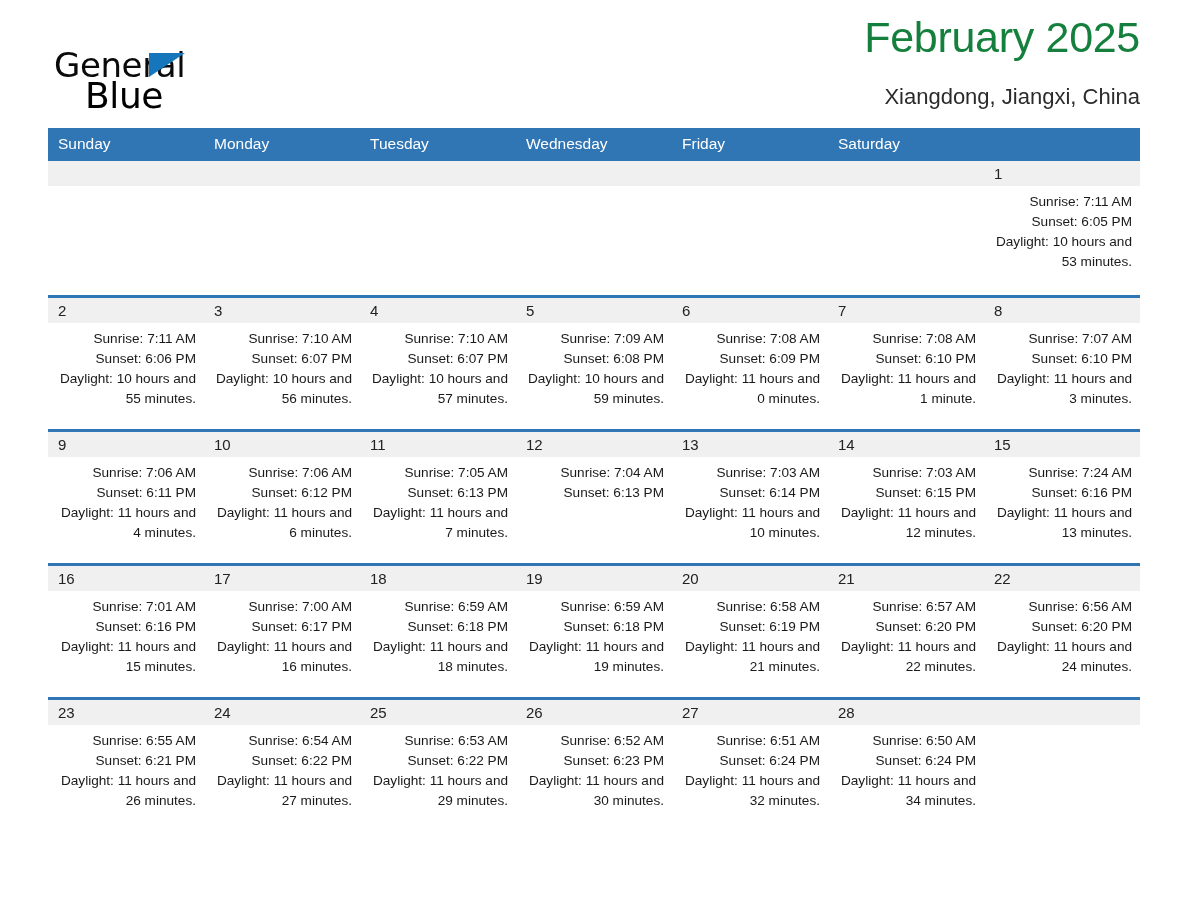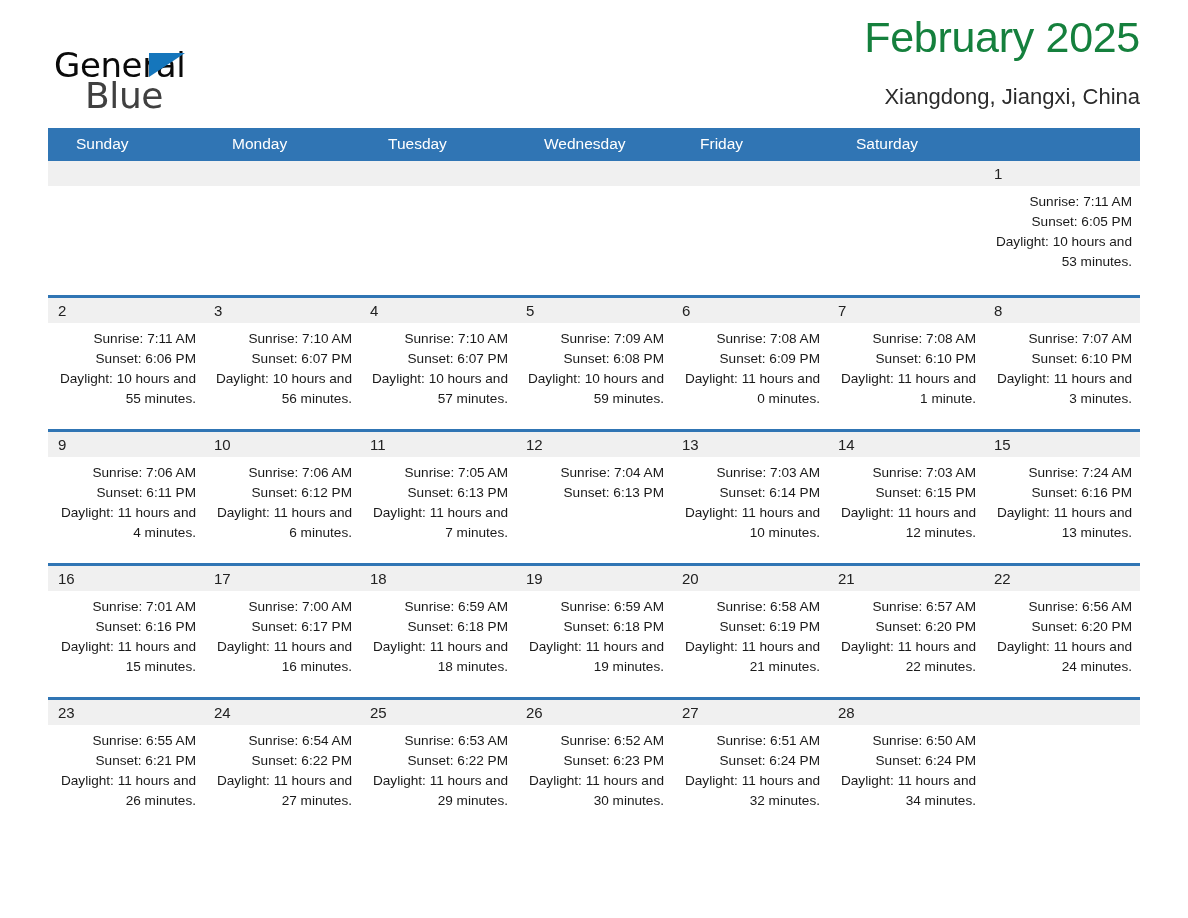--- a/index.html
+++ b/index.html
@@ -56,21 +56,21 @@
     height: 0;
     border-top: 0 solid transparent;
     border-left: 36px solid #1576bc;
     border-bottom: 24px solid transparent;
   }
   .brand-blue {
     position: absolute;
     left: 37px;
     top: 40px;
     font-size: 36px;
-    color: #404040;
+    color: #000000;
     letter-spacing: -0.4px;
     font-family: "DejaVu Sans", sans-serif;
     font-weight: 400;
   }
   .titles {
     text-align: right;
     padding-top: 2px;
   }
   .cal-title {
     font-size: 43px;
@@ -94,21 +94,21 @@
     margin-top: 18px;
   }
   .week-head {
     display: grid;
     grid-template-columns: repeat(7, 1fr);
     background: #3075b4;
   }
   .week-head .dow {
     color: #ffffff;
     font-size: 15.5px;
-    padding: 6px 0 7px 28px;
+    padding: 6px 0 7px 10px;
     line-height: 1.3;
   }
   .week {
     display: grid;
     grid-template-columns: repeat(7, 1fr);
     border-top: 3px solid #3075b4;
     height: 134px;
     box-sizing: border-box;
   }
   .week:first-of-type { border-top: none; }

